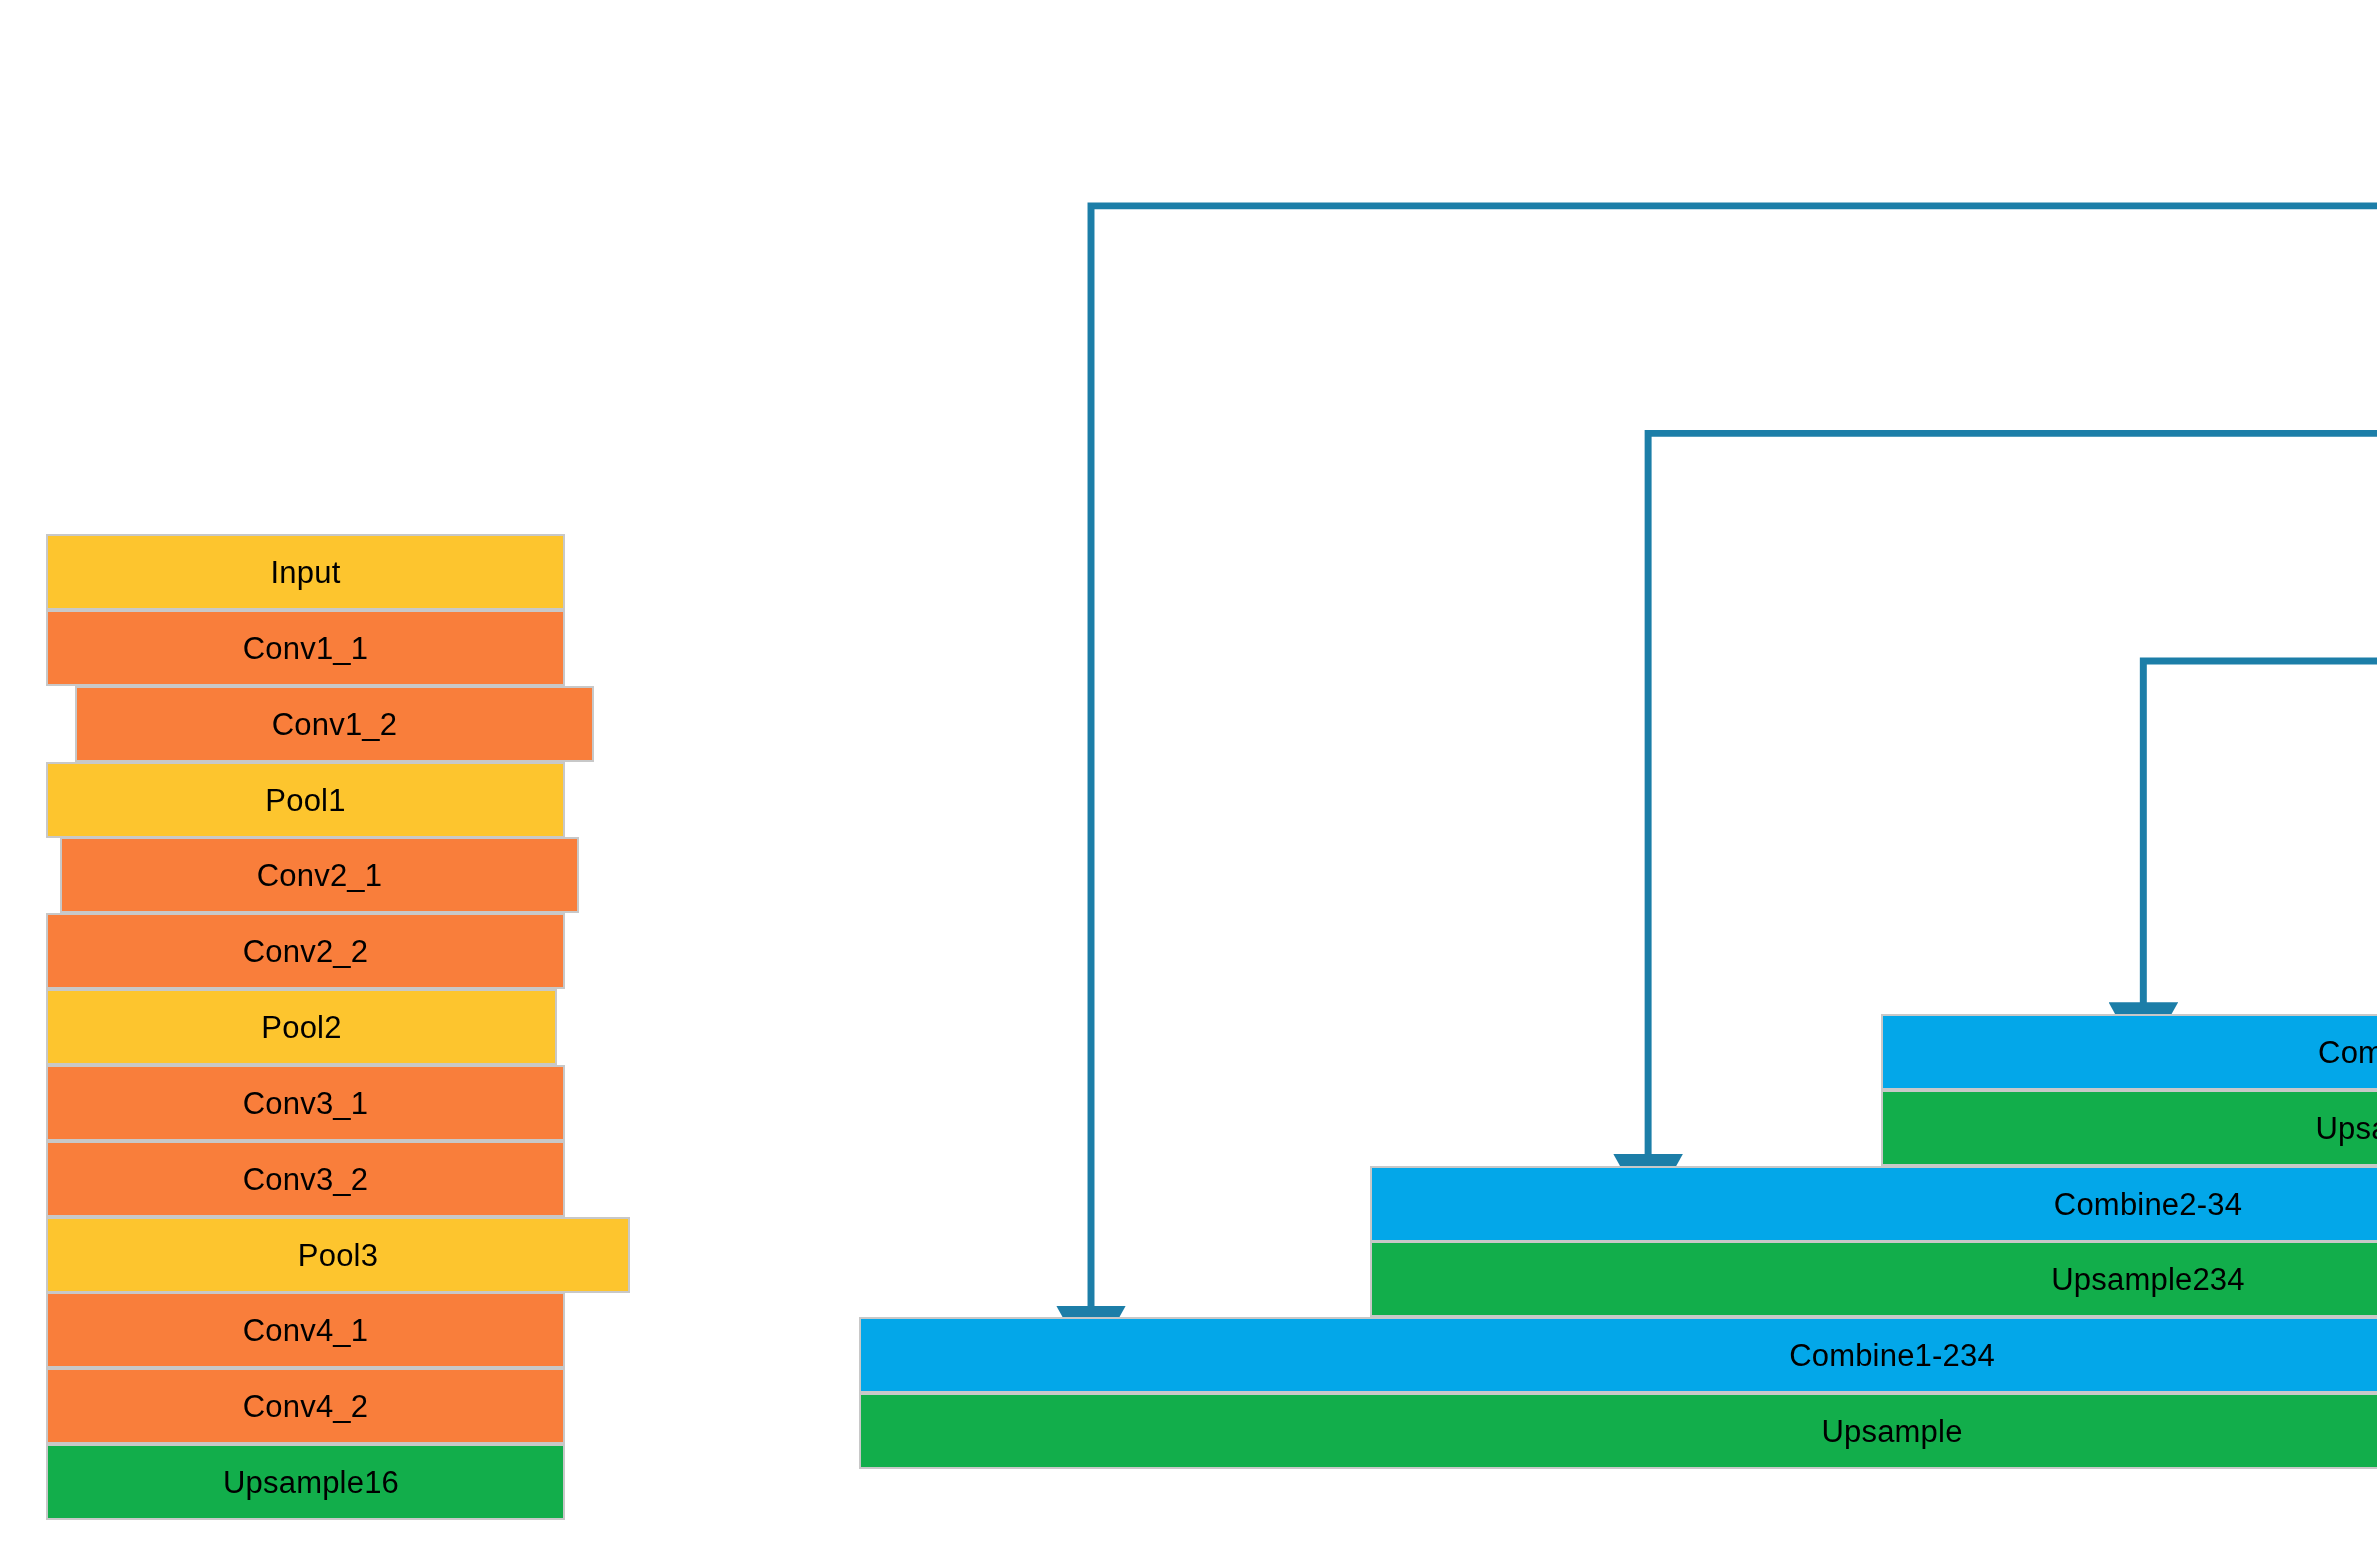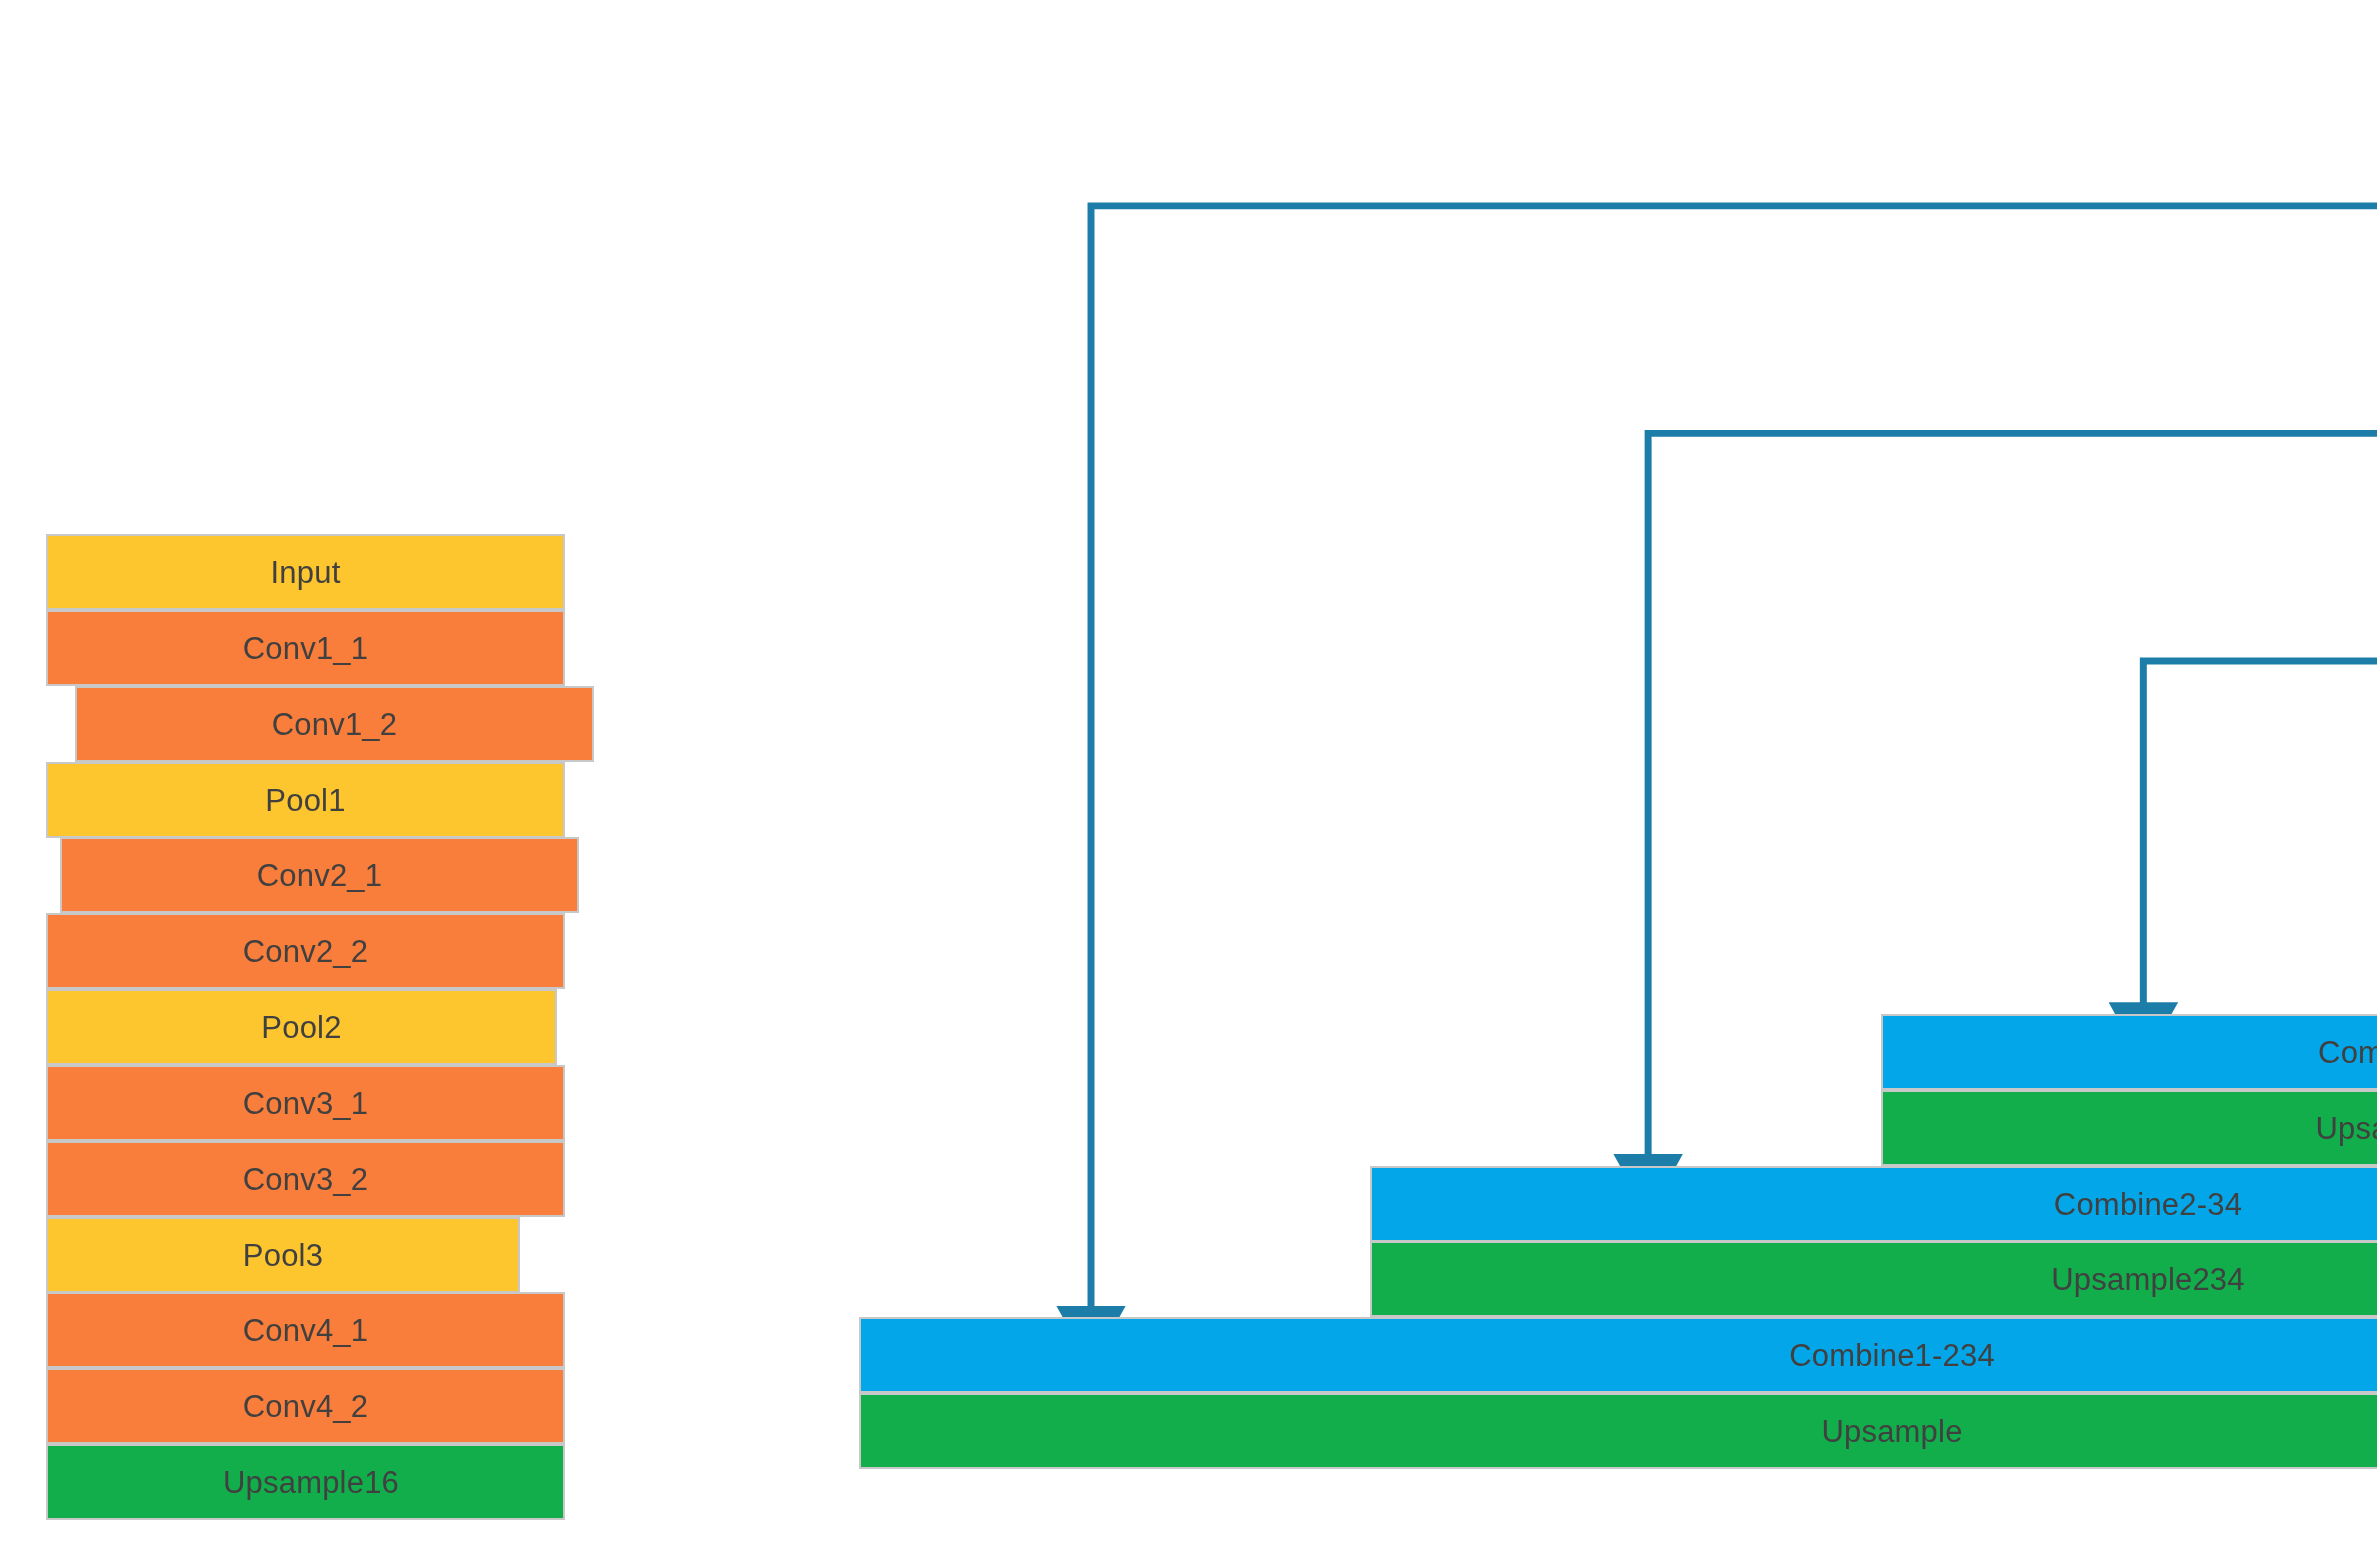--- a/index.html
+++ b/index.html
@@ -15,21 +15,21 @@
     font-family: "Liberation Sans", sans-serif;
     overflow: hidden;
   }
   .block {
     position: absolute;
     box-sizing: border-box;
     border: 2.3px solid #c8c8c8;
     display: flex;
     align-items: center;
     justify-content: center;
-    color: #404040;
+    color: #000000;
     font-size: 31px;
     line-height: 1;
     letter-spacing: 0.2px;
     white-space: nowrap;
     user-select: none;
   }
   .c-orange { background: #F97E3B; }
   .c-yellow { background: #FDC52E; }
   .c-green  { background: #12AE4B; }
   .c-cyan   { background: #03A7E9; }
@@ -63,21 +63,21 @@
   <div id="blocks-layer">
       <div class="block c-yellow" style="left: 46px; top: 534px; width: 519px; height: 76px;">Input</div>
       <div class="block c-orange" style="left: 46px; top: 610px; width: 519px; height: 76px;">Conv1_1</div>
       <div class="block c-orange" style="left: 46px; top: 686px; width: 519px; height: 76px; margin-left: 29px;">Conv1_2</div>
       <div class="block c-yellow" style="left: 46px; top: 762px; width: 519px; height: 76px;">Pool1</div>
       <div class="block c-orange" style="left: 60px; top: 837px; width: 519px; height: 76px;">Conv2_1</div>
       <div class="block c-orange" style="left: 46px; top: 913px; width: 519px; height: 76px;">Conv2_2</div>
       <div class="block c-yellow" style="left: 46px; top: 989px; width: 511px; height: 76px;">Pool2</div>
       <div class="block c-orange" style="left: 46px; top: 1065px; width: 519px; height: 76px;">Conv3_1</div>
       <div class="block c-orange" style="left: 46px; top: 1141px; width: 519px; height: 76px;">Conv3_2</div>
-      <div class="block c-yellow" style="left: 46px; top: 1217px; width: 474px; height: 76px;">Pool3</div>
+      <div class="block c-yellow" style="left: 46px; top: 1217px; width: 584px; height: 76px;">Pool3</div>
       <div class="block c-orange" style="left: 46px; top: 1292px; width: 519px; height: 76px;">Conv4_1</div>
       <div class="block c-orange" style="left: 46px; top: 1368px; width: 519px; height: 76px;">Conv4_2</div>
       <div class="block c-green" style="left: 46px; top: 1444px; width: 519px; height: 76px; padding-left: 11px;">Upsample16</div>
       <div class="block c-cyan" style="left: 1881px; top: 1014px; width: 1045px; height: 76px;">Combine3-4</div>
       <div class="block c-green" style="left: 1881px; top: 1090px; width: 1045px; height: 76px;">Upsample34</div>
       <div class="block c-cyan" style="left: 1370px; top: 1166px; width: 1556px; height: 76px;">Combine2-34</div>
       <div class="block c-green" style="left: 1370px; top: 1241px; width: 1556px; height: 76px;">Upsample234</div>
       <div class="block c-cyan" style="left: 859px; top: 1317px; width: 2066px; height: 76px;">Combine1-234</div>
       <div class="block c-green" style="left: 859px; top: 1393px; width: 2066px; height: 76px;">Upsample</div>
     </div>

